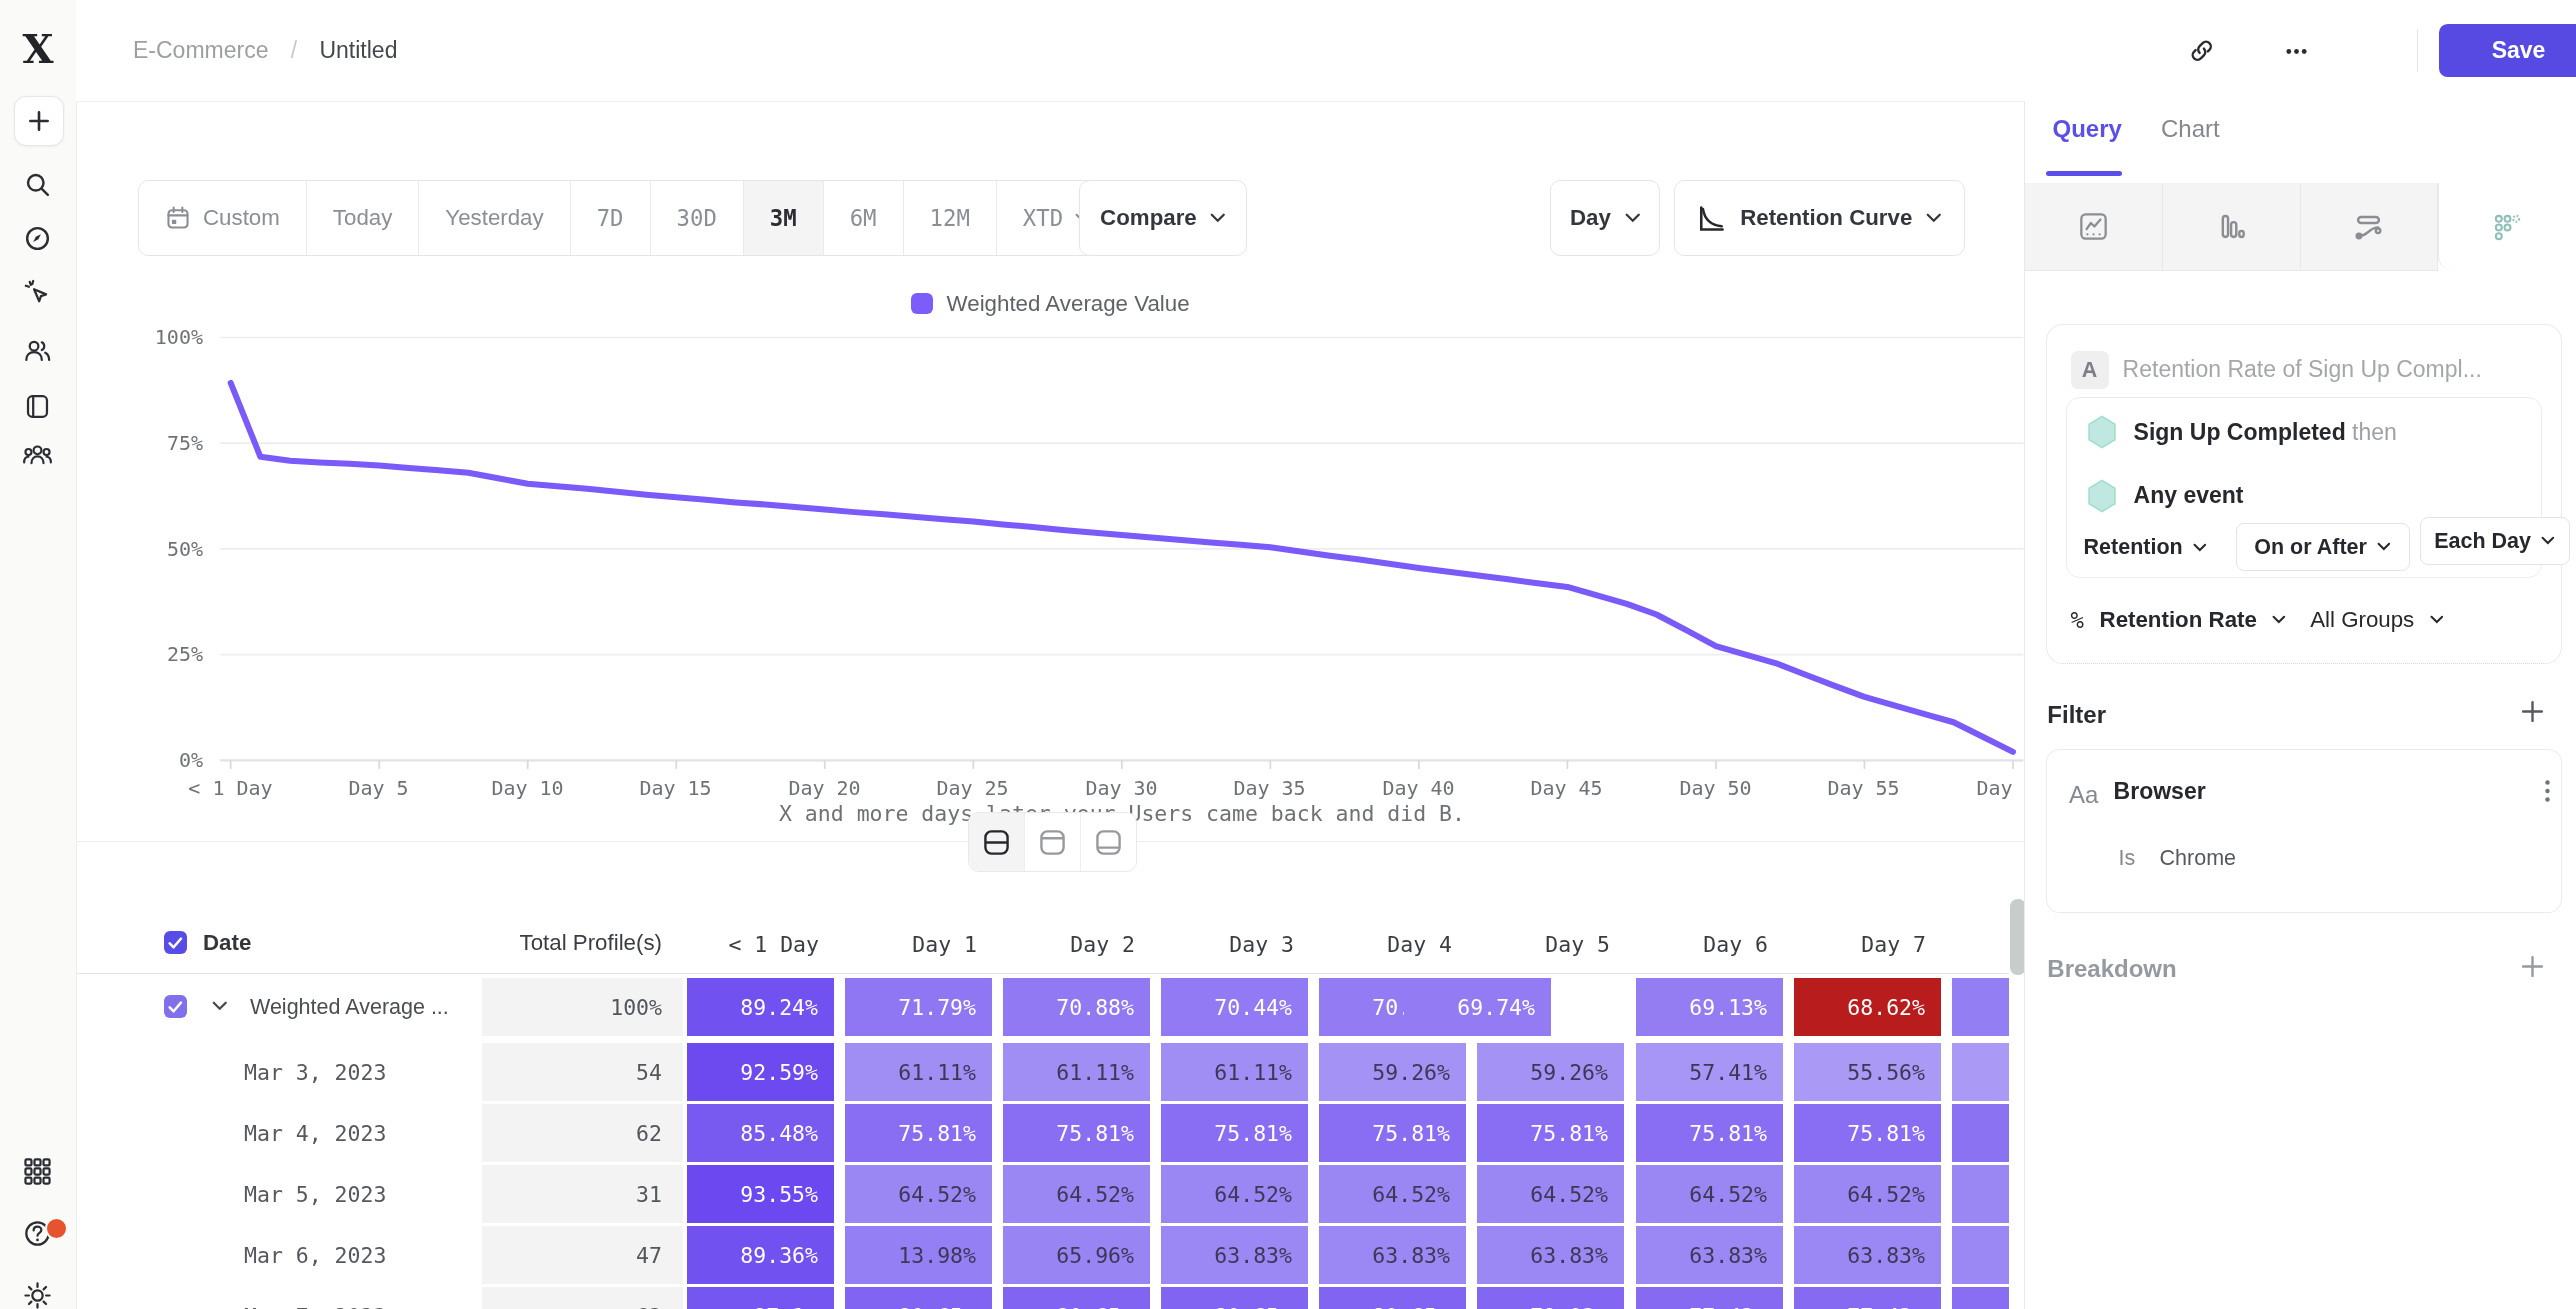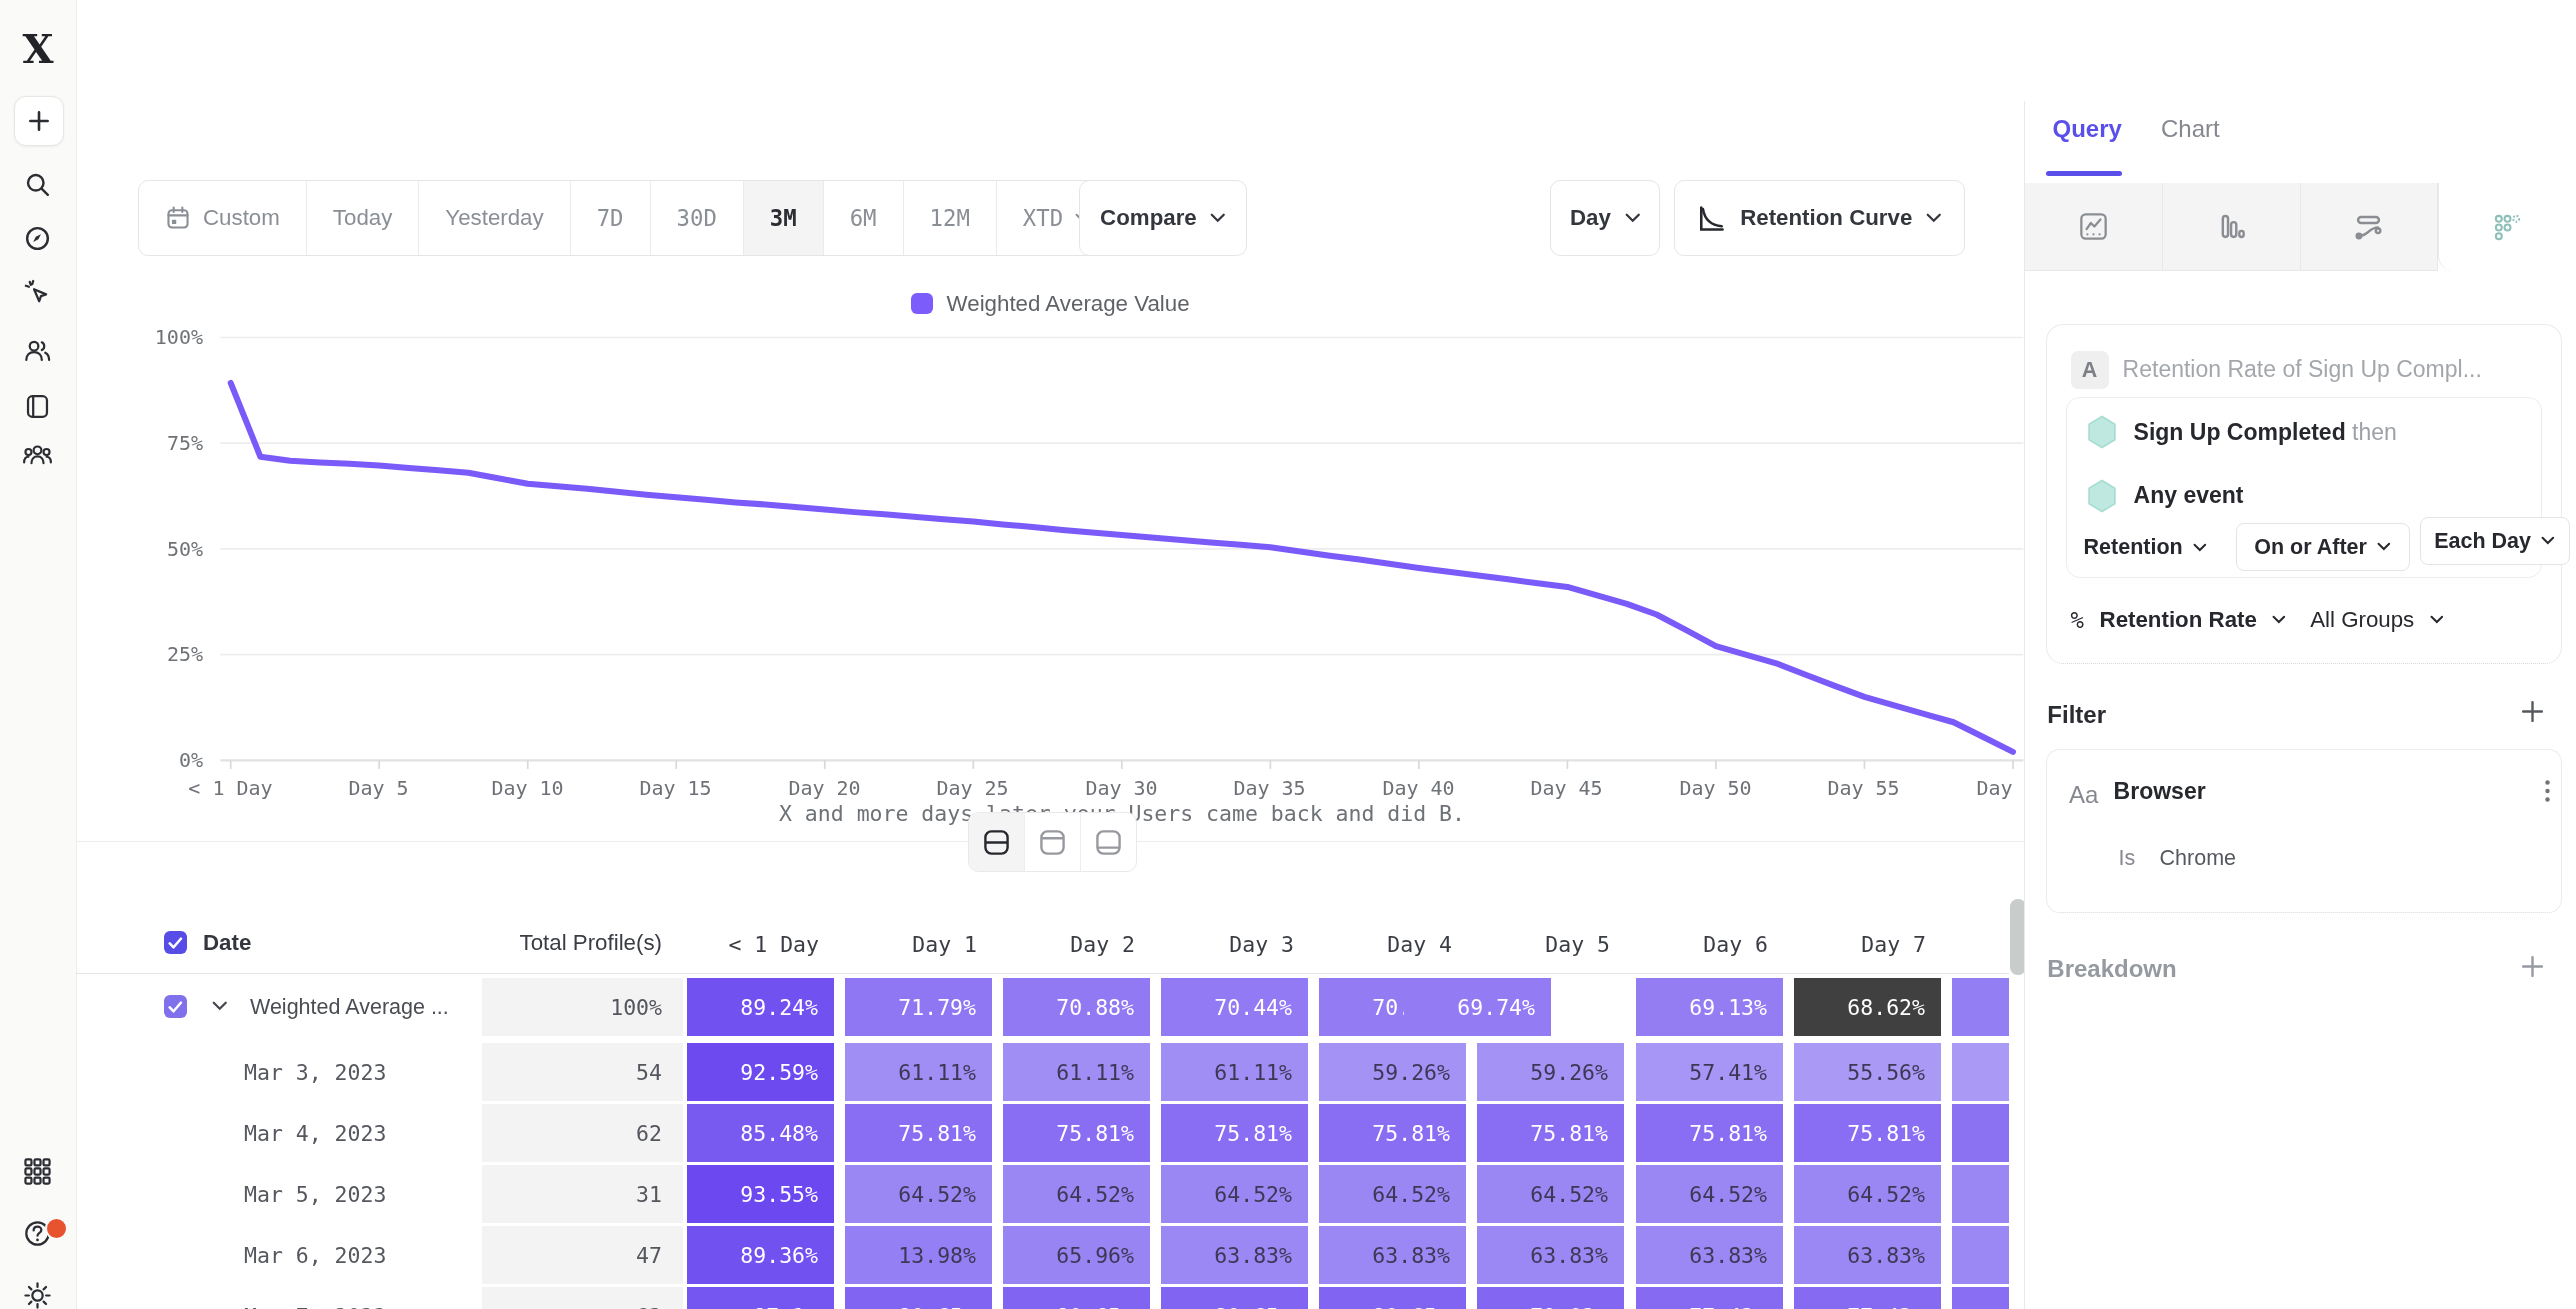--- a/index.html
+++ b/index.html
@@ -168,20 +168,42 @@
     </div>
     <div class="helpdot"></div>
     <div class="sideicon" style="top:1280px">
       <svg width="31" height="31" viewBox="0 0 36 36" fill="none" stroke="currentColor" stroke-width="2.6" stroke-linecap="round">
           <circle cx="18" cy="18" r="6"></circle>
           <path d="M18 4v4M18 28v4M4 18h4M28 18h4M8.1 8.1l2.8 2.8M25.1 25.1l2.8 2.8M8.1 27.9l2.8-2.8M25.1 10.9l2.8-2.8"></path>
         </svg>
     </div>
   </aside>
 
+  <header class="topbar">
+    <div class="crumb" style="left:57px">
+      <span class="crumb-parent">E-Commerce</span>
+      <span class="crumb-sep">/</span>
+      <span class="crumb-cur">Untitled</span>
+    </div>
+    <div class="iconbtn" style="left:2102px">
+      <svg width="27.5" height="27.5" viewBox="0 0 32 32" fill="none" stroke="currentColor" stroke-width="2.8" stroke-linecap="round">
+          <path d="M13.5 18.5a5.5 5.5 0 0 1 0-7.8l3.6-3.6a5.5 5.5 0 0 1 7.8 7.8l-1.8 1.8"></path>
+          <path d="M18.5 13.5a5.5 5.5 0 0 1 0 7.8l-3.6 3.6a5.5 5.5 0 0 1-7.8-7.8l1.8-1.8"></path>
+        </svg>
+    </div>
+    <div class="iconbtn" style="left:2196px">
+      <svg width="29" height="29" viewBox="0 0 34 34" fill="currentColor">
+          <circle cx="8" cy="17" r="2.8"></circle>
+          <circle cx="17" cy="17" r="2.8"></circle>
+          <circle cx="26" cy="17" r="2.8"></circle>
+        </svg>
+    </div>
+    <div class="tb-divider"></div>
+    <button class="save-btn">Save</button>
+  </header>
 
   <div class="range-group" id="range-group">
       <div class="range-seg">
         <svg width="26" height="26" viewBox="0 0 30 30" fill="none" stroke="#8a8e95" stroke-width="2.4" stroke-linecap="round">
           <rect x="4" y="6" width="22" height="20" rx="4"></rect>
           <path d="M10 3v5M20 3v5M4 12h22"></path>
           <rect x="8" y="17" width="5" height="5" rx="1" fill="#8a8e95" stroke="none"></rect>
         </svg>
         <span>Custom</span>
       </div>
@@ -335,21 +357,21 @@
       </div>
       <div class="cell rowlabel" style="left: 174px; top: 84px;">Weighted Average ...</div>
       <div class="cell num gray" style="left: 406px; top: 84px; width: 180px; padding-right: 20.6px;">100%</div>
       <div class="cell num" style="left: 611px; top: 84px; width: 131px; background: rgb(114, 81, 241); color: rgb(255, 255, 255);">89.24%</div>
       <div class="cell num" style="left: 769px; top: 84px; width: 131px; background: rgb(143, 119, 243); color: rgb(255, 255, 255);">71.79%</div>
       <div class="cell num" style="left: 927px; top: 84px; width: 131px; background: rgb(145, 121, 243); color: rgb(255, 255, 255);">70.88%</div>
       <div class="cell num" style="left: 1085px; top: 84px; width: 131px; background: rgb(145, 122, 243); color: rgb(255, 255, 255);">70.44%</div>
       <div class="cell num" style="left: 1243px; top: 84px; width: 131px; background: rgb(146, 123, 243); color: rgb(255, 255, 255);">70.15%</div>
       <div class="cell num" style="left: 1328px; top: 84px; width: 131px; background: rgb(147, 123, 243); color: rgb(255, 255, 255);">69.74%</div>
       <div class="cell num" style="left: 1560px; top: 84px; width: 131px; background: rgb(148, 125, 243); color: rgb(255, 255, 255);">69.13%</div>
-      <div class="cell num" style="left: 1718px; top: 84px; width: 131px; background: #404040; color: rgb(255, 255, 255);">68.62%</div>
+      <div class="cell num" style="left: 1718px; top: 84px; width: 131px; background: #b91c1c; color: rgb(255, 255, 255);">68.62%</div>
       <div class="cell num" style="left: 1876px; top: 84px; width: 131px; background: rgb(148, 126, 244); color: rgb(255, 255, 255);">68</div>
       <div class="cell rowdate" style="left: 168px; top: 149px;">Mar 3, 2023</div>
       <div class="cell num gray" style="left: 406px; top: 149px; width: 180px; padding-right: 20.6px;">54</div>
       <div class="cell num" style="left: 611px; top: 149px; width: 131px; background: rgb(109, 74, 240); color: rgb(255, 255, 255);">92.59%</div>
       <div class="cell num" style="left: 769px; top: 149px; width: 131px; background: rgb(161, 142, 245); color: rgb(62, 56, 86);">61.11%</div>
       <div class="cell num" style="left: 927px; top: 149px; width: 131px; background: rgb(161, 142, 245); color: rgb(62, 56, 86);">61.11%</div>
       <div class="cell num" style="left: 1085px; top: 149px; width: 131px; background: rgb(161, 142, 245); color: rgb(62, 56, 86);">61.11%</div>
       <div class="cell num" style="left: 1243px; top: 149px; width: 131px; background: rgb(164, 146, 245); color: rgb(62, 56, 86);">59.26%</div>
       <div class="cell num" style="left: 1401px; top: 149px; width: 131px; background: rgb(164, 146, 245); color: rgb(62, 56, 86);">59.26%</div>
       <div class="cell num" style="left: 1560px; top: 149px; width: 131px; background: rgb(167, 150, 245); color: rgb(62, 56, 86);">57.41%</div>

